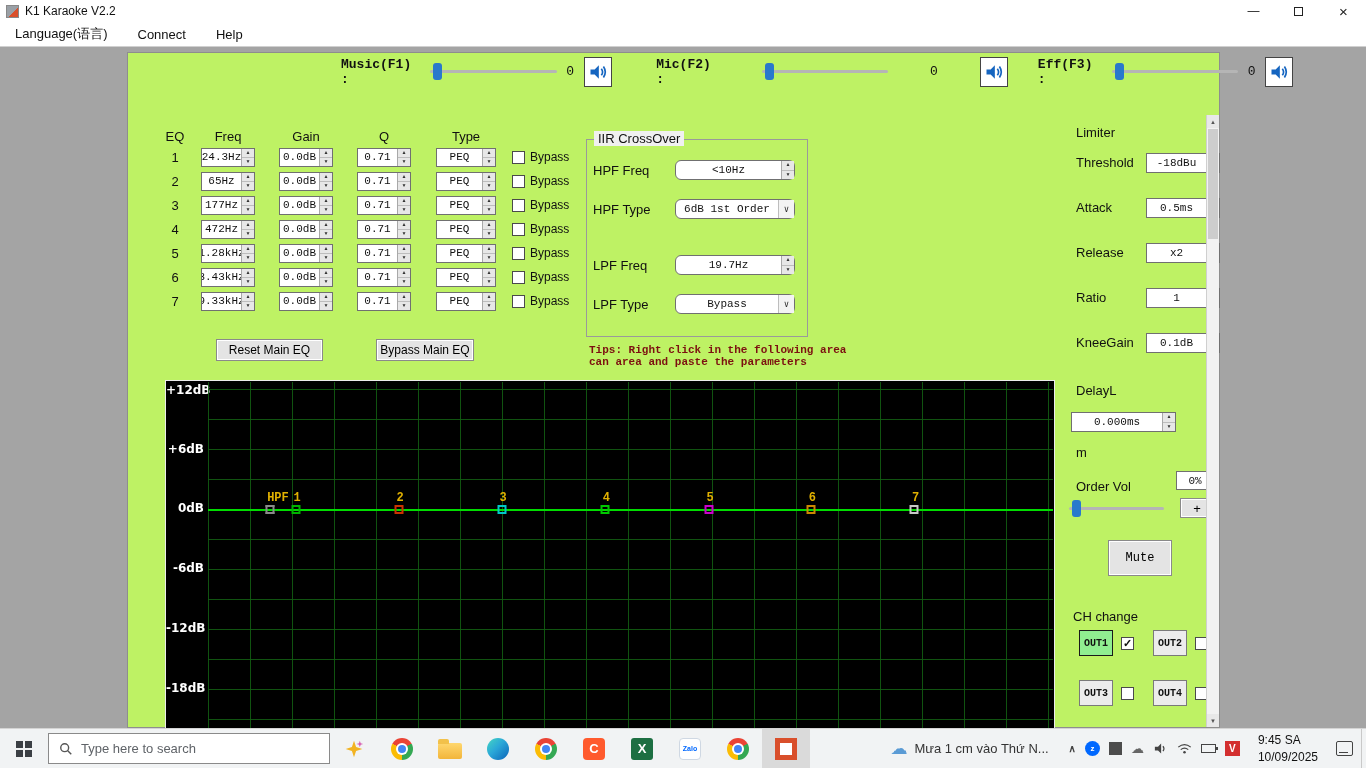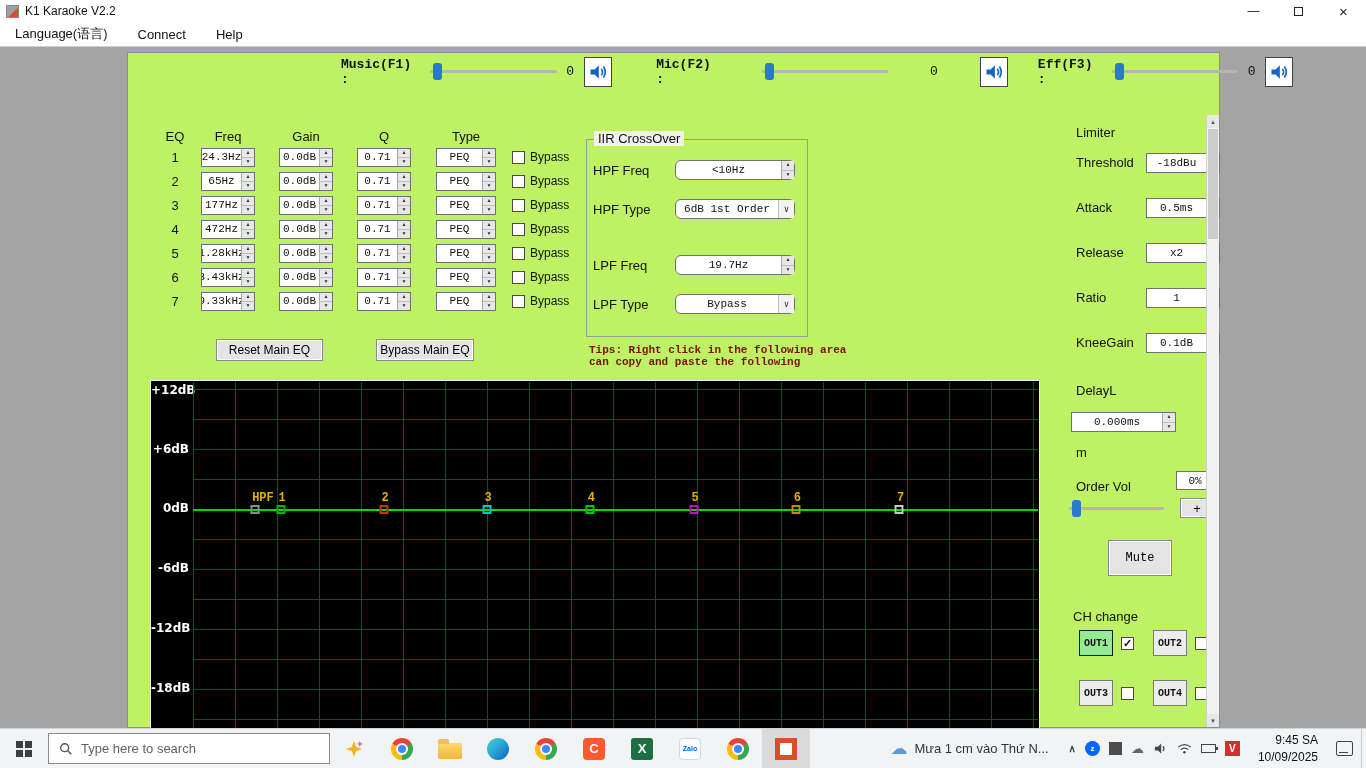--- a/index.html
+++ b/index.html
@@ -74,21 +74,21 @@
   .xo { left:458px; top:24px; width:222px; height:198px; }
   .xo-row { position:absolute; left:6px; right:12px; display:flex; align-items:center; justify-content:space-between; font-size:13px; }
   .tips { position:absolute; left:461px; top:229px; font:bold 11px "Liberation Mono",monospace; color:#7c1010; line-height:12px; }
 
   
   .limiter { position:absolute; left:948px; top:10px; width:144px; }
   .limiter-title { font-size:13px; margin-bottom:12px; }
   .lim-row { display:flex; justify-content:space-between; align-items:center; height:21px; margin-bottom:24px; font-size:13px; }
 
   
-  .graph { position:absolute; left:22px; top:265px; width:890px; height:349px; background:#000; border:1px solid #ececec; border-bottom:none; overflow:hidden; }
+  .graph { position:absolute; left:37px; top:265px; width:890px; height:349px; background:#000; border:1px solid #ececec; border-bottom:none; overflow:hidden; }
   .ylab { position:absolute; left:0; width:38px; text-align:right; font:bold 12px "DejaVu Sans",sans-serif; color:#fff; }
   .ylab:nth-of-type(1){top:2px;} .ylab:nth-of-type(2){top:61px;} .ylab:nth-of-type(3){top:120px;}
   .ylab:nth-of-type(4){top:180px;} .ylab:nth-of-type(5){top:240px;} .ylab:nth-of-type(6){top:300px;}
   .plot { position:absolute; left:42px; top:1px; right:1px; bottom:0;
     background-image:linear-gradient(to right, rgba(18,92,18,.9) 1px, transparent 1px),
                      linear-gradient(to bottom, rgba(18,92,18,.9) 1px, transparent 1px);
     background-size:42px 100%,100% 30px; background-position:0 0,0 7px; }
   .zero-line { position:absolute; left:0; right:0; top:127px; height:2px; background:#00dc00; }
   .marker { position:absolute; top:123px; width:9px; height:9px; border:2px solid #fff; transform:translateX(-50%); background:transparent; z-index:2; }
   .marker-label { position:absolute; top:-16px; left:0px; font:bold 12px "Liberation Mono",monospace; white-space:nowrap; }
@@ -142,21 +142,21 @@
   .cloud-ic { font-size:17px; color:#5a9bd5; }
   .tray { display:flex; align-items:center; gap:9px; padding:0 8px; }
   .tray-gl { font-size:10px; color:#444; font-weight:bold; }
   .zalo-mini { width:15px; height:15px; border-radius:50%; background:#0068ff; color:#fff; font-size:8px; font-weight:bold; display:flex; align-items:center; justify-content:center; }
   .zalo-mini::after { content:"z"; }
   .mono-ic { width:13px; height:13px; background:#4c4c4c; }
   .battery { width:15px; height:9px; border:1px solid #444; position:relative; }
   .battery::after { content:""; position:absolute; right:-3px; top:2px; width:2px; height:3px; background:#444; }
   .unikey { width:15px; height:15px; background:#d32f2f; color:#fff; font-size:10px; font-weight:bold; display:flex; align-items:center; justify-content:center; }
   .unikey::after { content:"V"; }
-  .clock { display:flex; flex-direction:column; align-items:flex-end; justify-content:center; font-size:12px; line-height:1.35; padding:0 10px; }
+  .clock { display:flex; flex-direction:column; justify-content:center; font-size:12px; line-height:1.35; padding:0 10px; }
   .notif { width:17px; height:15px; border:1px solid #444; border-radius:2px; margin:0 8px; position:relative; }
   .notif::after { content:""; position:absolute; left:2px; bottom:2px; width:9px; height:1px; background:#444; }
   .show-desktop { width:5px; height:100%; border-left:1px solid #c9c9c9; }
 </style>
 </head>
 <body>
 
 <div class="titlebar">
   <span class="app-ico"></span>
   <span>K1 Karaoke  V2.2</span>
@@ -518,21 +518,21 @@
         <span>LPF Type</span>
         <span class="combo w120">
               <span class="sv">Bypass</span>
               <span class="ca">∨</span>
             </span>
       </div>
     </div>
 
     <div class="tips">
       <div>Tips: Right click in the following area</div>
-      <div>can copy and paste the following</div>
+      <div>can area and paste the parameters</div>
     </div>
 
     <div class="limiter">
       <div class="limiter-title">Limiter</div>
       <div class="lim-row">
             <span>Threshold</span>
             <span class="spin w74">
               <span class="sv">-18dBu</span>
               <span class="sb">
                 <i>▲</i>

